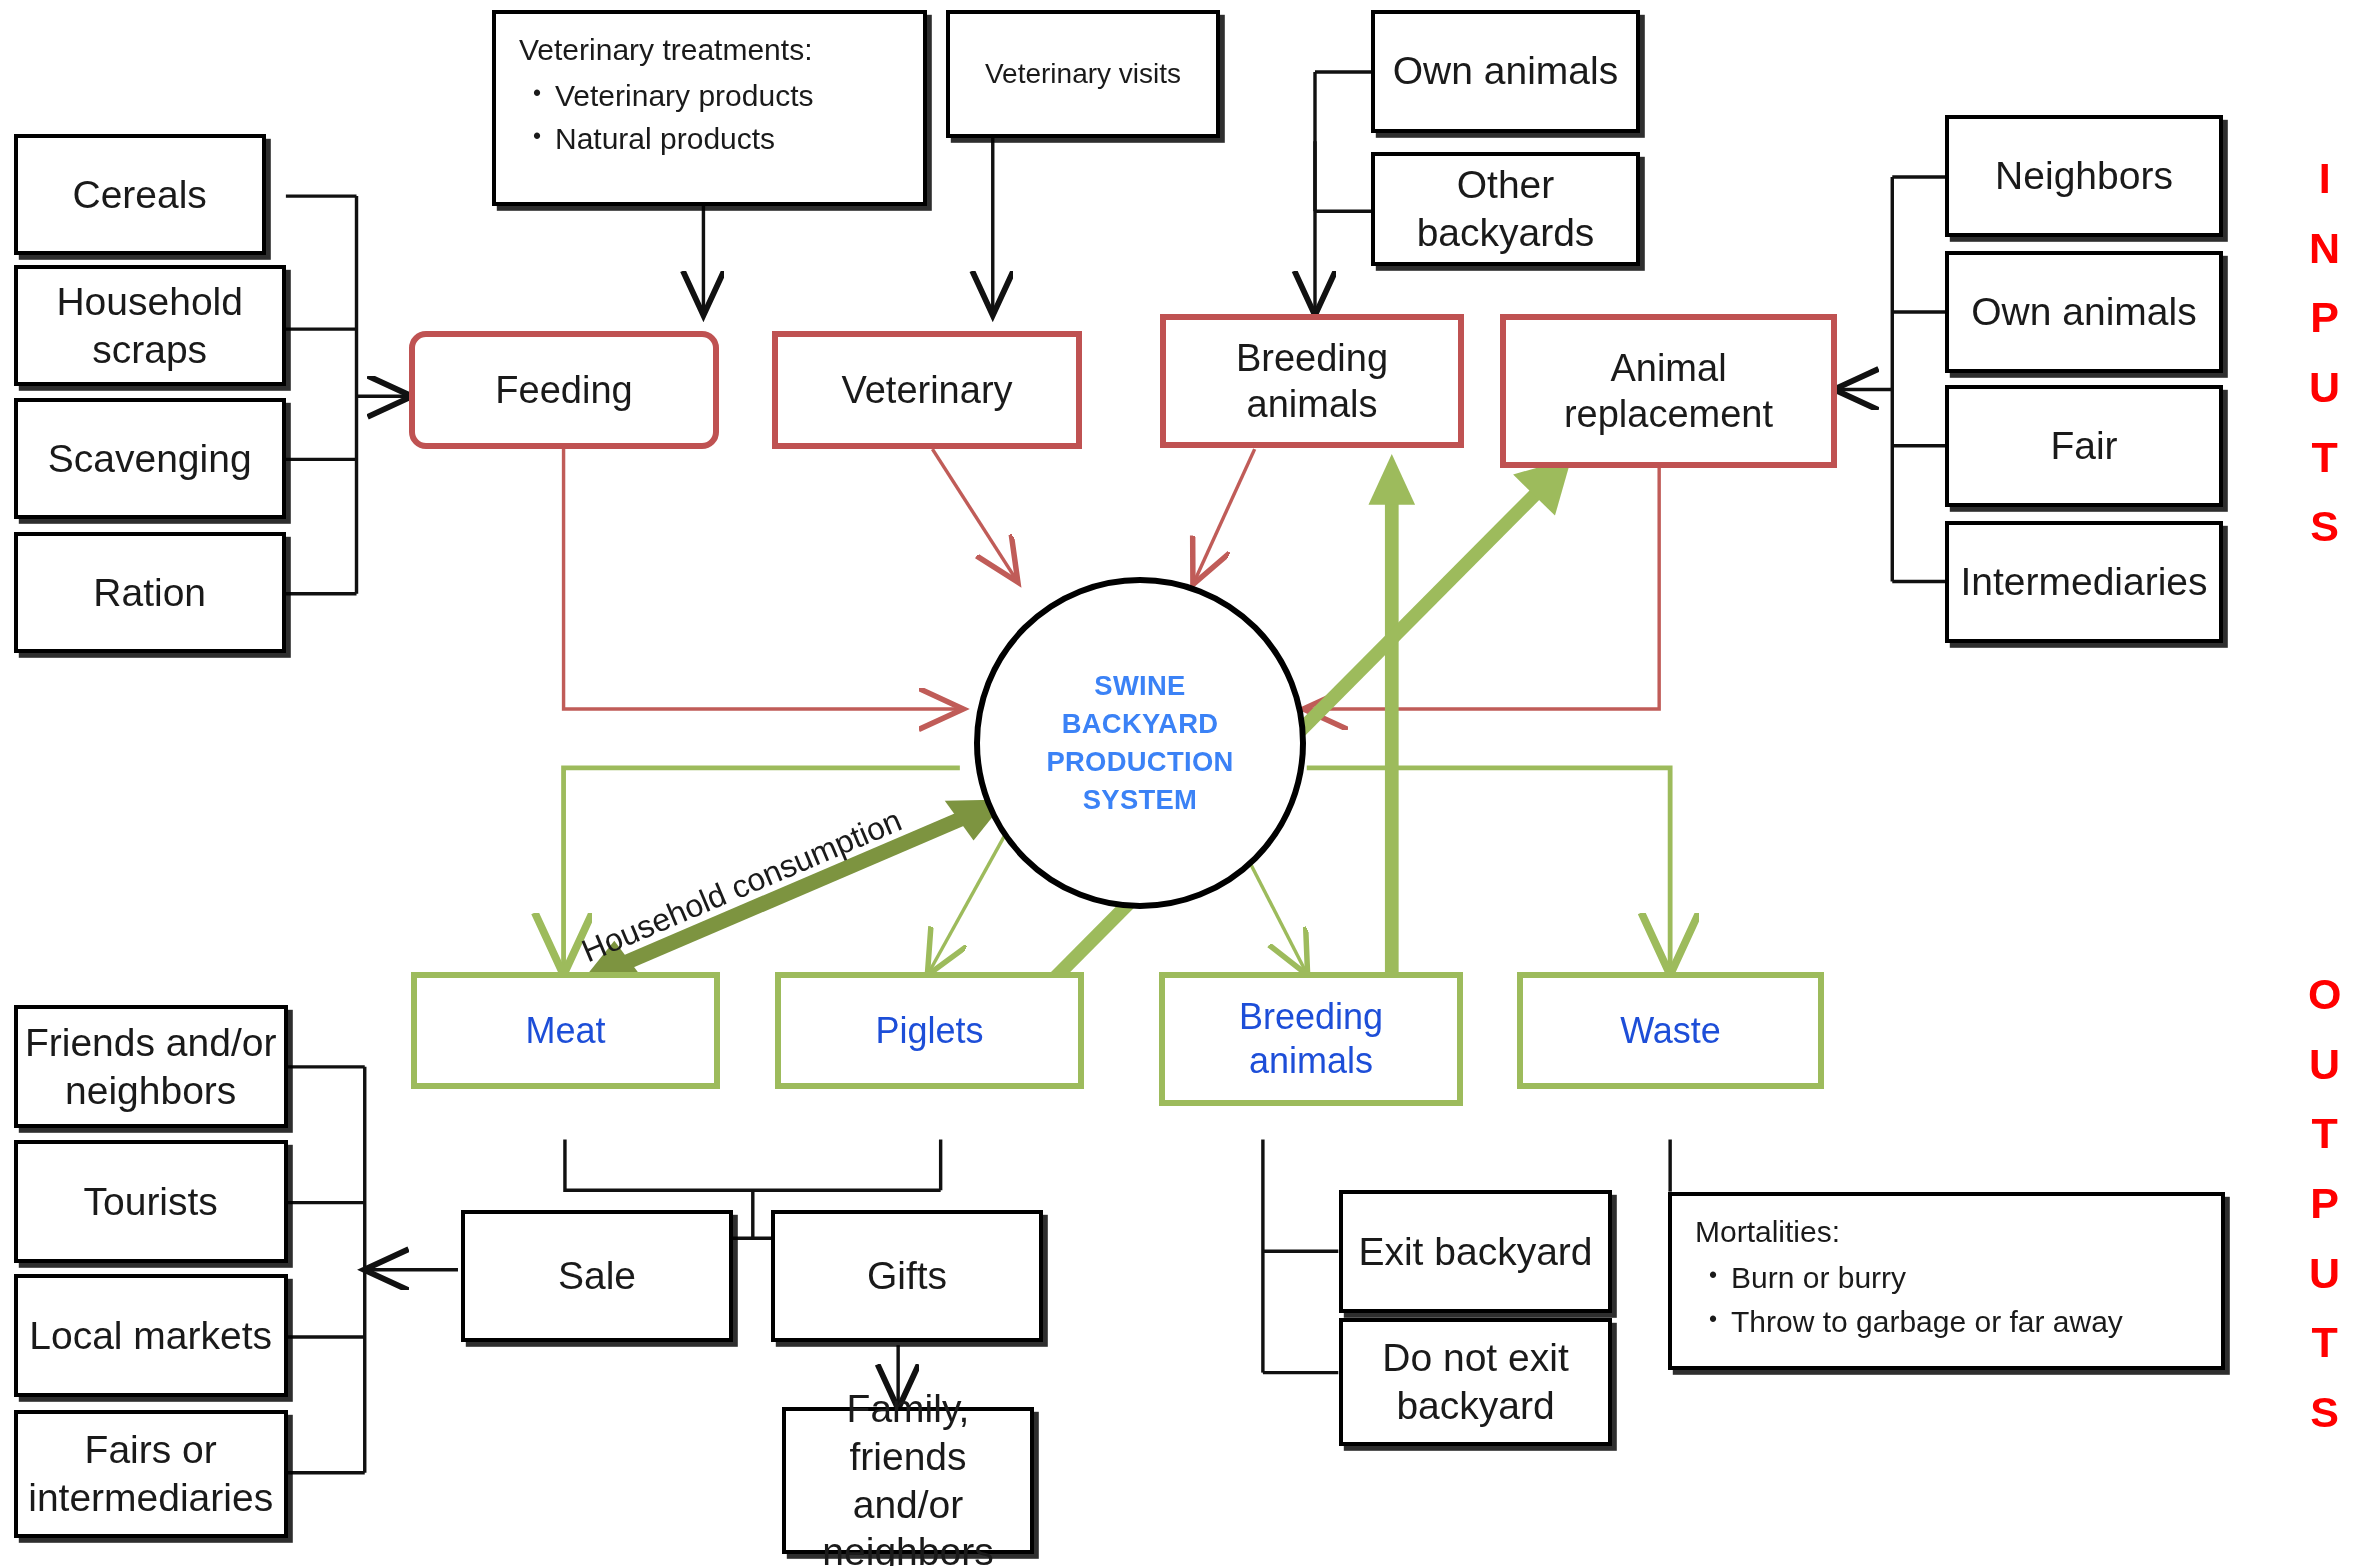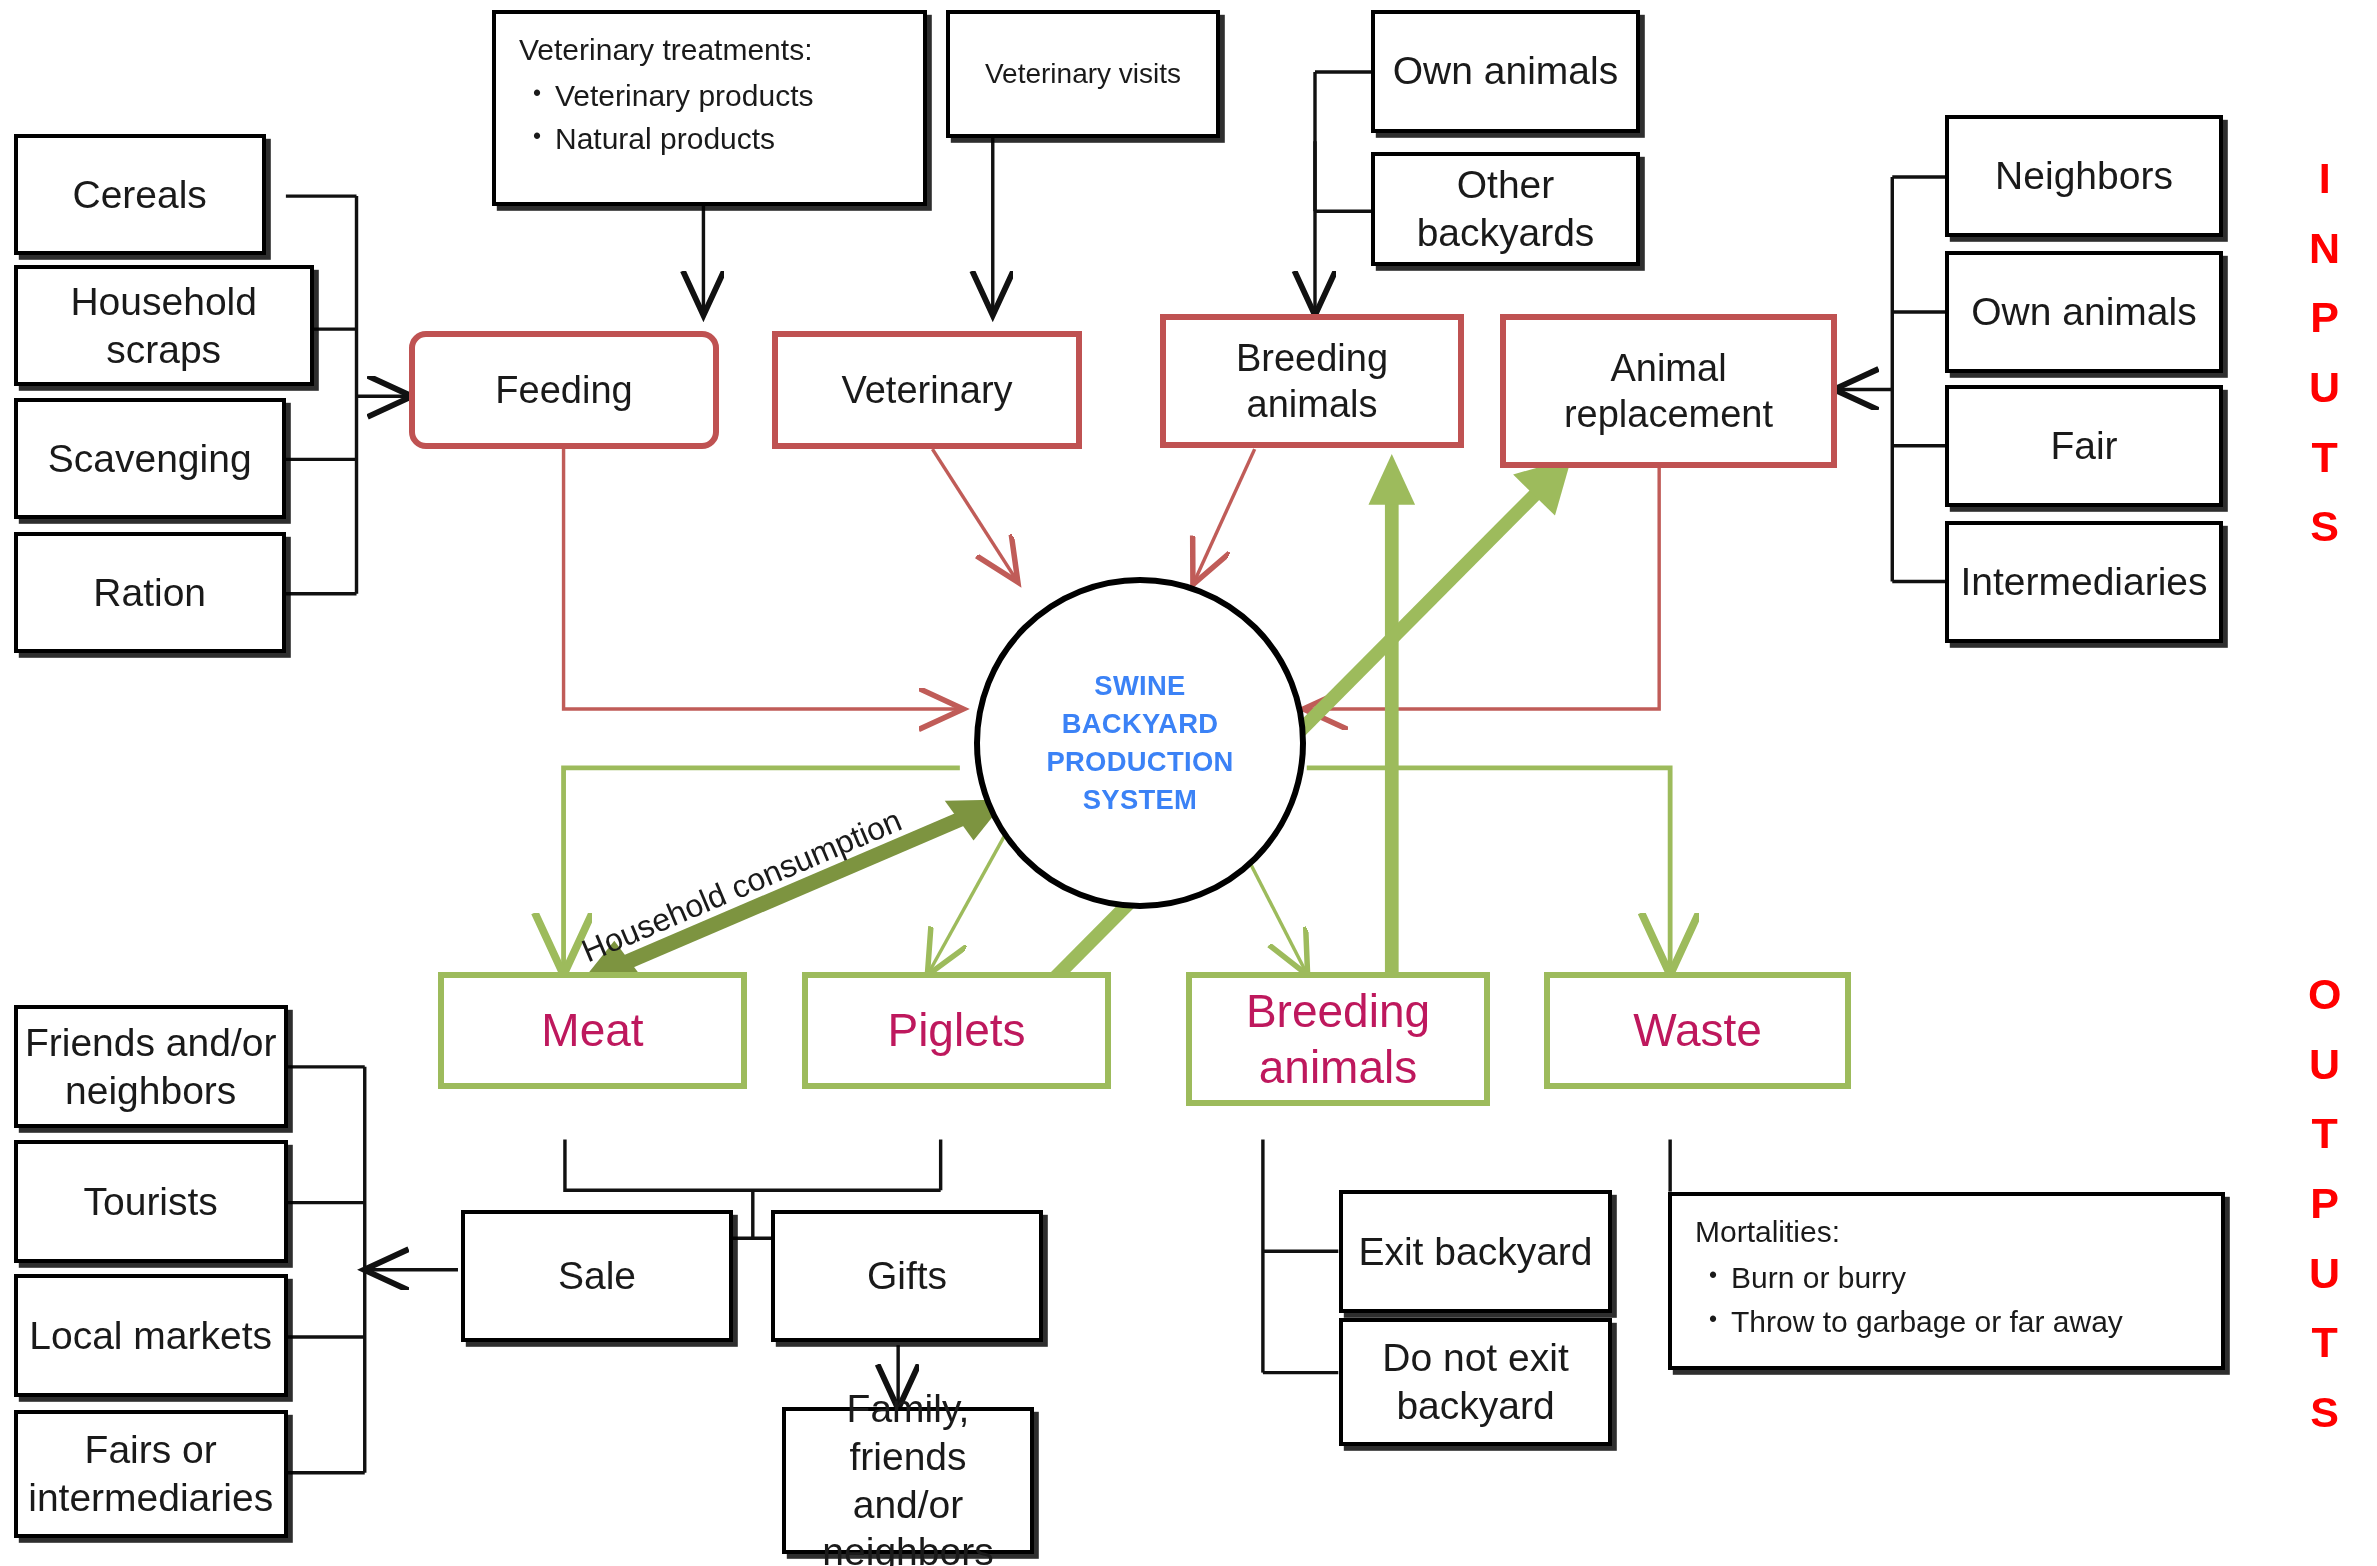--- a/index.html
+++ b/index.html
@@ -4,21 +4,21 @@
 <style>
   html,body{margin:0;padding:0;background:#fff;}
   body{font-family:"Liberation Sans", sans-serif;}
   #stage{position:relative;width:2377px;height:1566px;background:#fff;overflow:hidden;}
   #svg-layer{position:absolute;left:0;top:0;width:2377px;height:1566px;pointer-events:none;}
 
   .box{position:absolute;box-sizing:border-box;display:flex;align-items:center;
        justify-content:center;text-align:center;background:#fff;line-height:1.22;}
   .box.blk{border:4.8px solid #000;color:#1a1a1a;font-size:39px;}
   .box.red{border:6.2px solid #BF5252;color:#1a1a1a;font-size:38px;}
-  .box.grn{border:6.2px solid #9DBB5C;color:#be185d;font-size:46px;margin-left:27px;}
+  .box.grn{border:6.2px solid #9DBB5C;color:#1d4ed8;font-size:36px;}
   .box.shadow{box-shadow:4.8px 4.8px 0 0 rgba(0,0,0,0.82);}
   .box.listbox{align-items:flex-start;justify-content:flex-start;text-align:left;font-size:30px;}
 
   .listbox .lb-inner{padding:18px 20.6px 0 23px;width:100%;box-sizing:border-box;}
   .lb-title{margin-bottom:9.6px;}
   .lb-li{display:flex;align-items:flex-start;margin:6.9px 0 0 0;}
   .lb-bullet{width:36px;flex:0 0 36px;text-align:center;font-size:23px;line-height:1.35;}
   .lb-txt{flex:1 1 auto;}
 
   .circle{position:absolute;border:6.2px solid #000;border-radius:50%;background:#fff;
@@ -124,21 +124,21 @@
       <path d="M1842,2002 L1952,2002"></path>
     </g>
 
     <path d="M2436,1662 L2436,1738" stroke="#111" fill="none" stroke-width="5"></path>
   </svg>
 
   <div class="box blk shadow" style="left:13.7px;top:134px;width:252px;height:121px;">
     <span>Cereals</span>
   </div>
 
-  <div class="box blk shadow" style="left:13.7px;top:265px;width:300px;height:121px;">
+  <div class="box blk shadow" style="left:13.7px;top:265px;width:272px;height:121px;">
     <span>
       <span>Household</span><br>
       <span>scraps</span>
     </span>
   </div>
 
   <div class="box blk shadow" style="left:13.7px;top:398px;width:272px;height:121px;">
     <span>Scavenging</span>
   </div>
 

